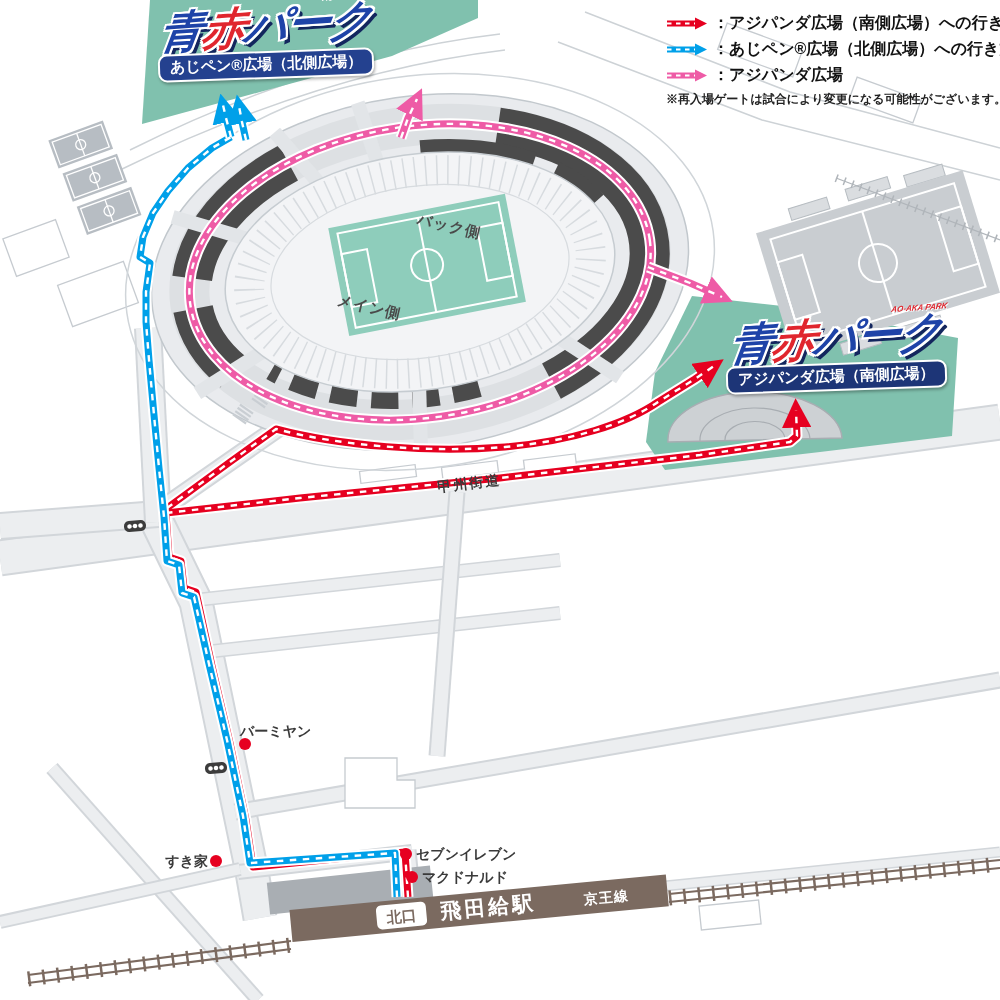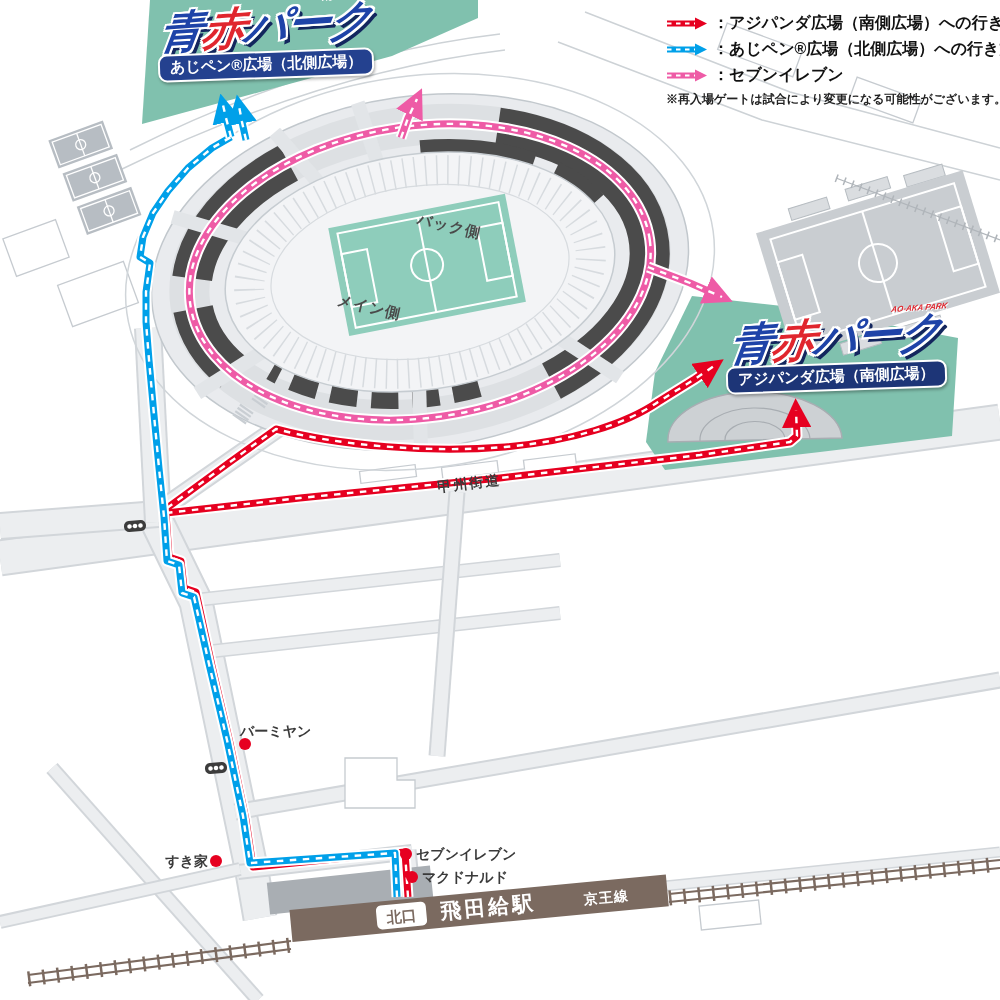--- a/index.html
+++ b/index.html
@@ -356,21 +356,21 @@
       <path d="M29,0.5 41,6.5 29,12.5z" class="f-blue"></path>
     </svg>
     <span class="legend-label">：あじペン®広場（北側広場）への行き方</span>
   </div>
   <div class="legend-row">
     <svg class="arr-svg" width="42" height="13" viewBox="0 0 42 13">
       <line x1="1" y1="6.5" x2="30" y2="6.5" class="arr-line c-pink"></line>
       <line x1="1" y1="6.5" x2="30" y2="6.5" class="arr-dash"></line>
       <path d="M29,0.5 41,6.5 29,12.5z" class="f-pink"></path>
     </svg>
-    <span class="legend-label">：セブンイレブン</span>
+    <span class="legend-label">：アジパンダ広場</span>
   </div>
   <div class="legend-note">※再入場ゲートは試合により変更になる可能性がございます。</div>
 </div>
 
 <div class="aoaka aoaka-north">
   <div class="aoaka-wordmark">
     <span class="lg-b">青</span><span class="lg-r">赤</span><span class="lg-b">パーク</span>
     <span class="aoaka-small">AO-AKA PARK</span>
   </div><br>
   <span class="park-badge badge-north">あじペン®広場（北側広場）</span>

